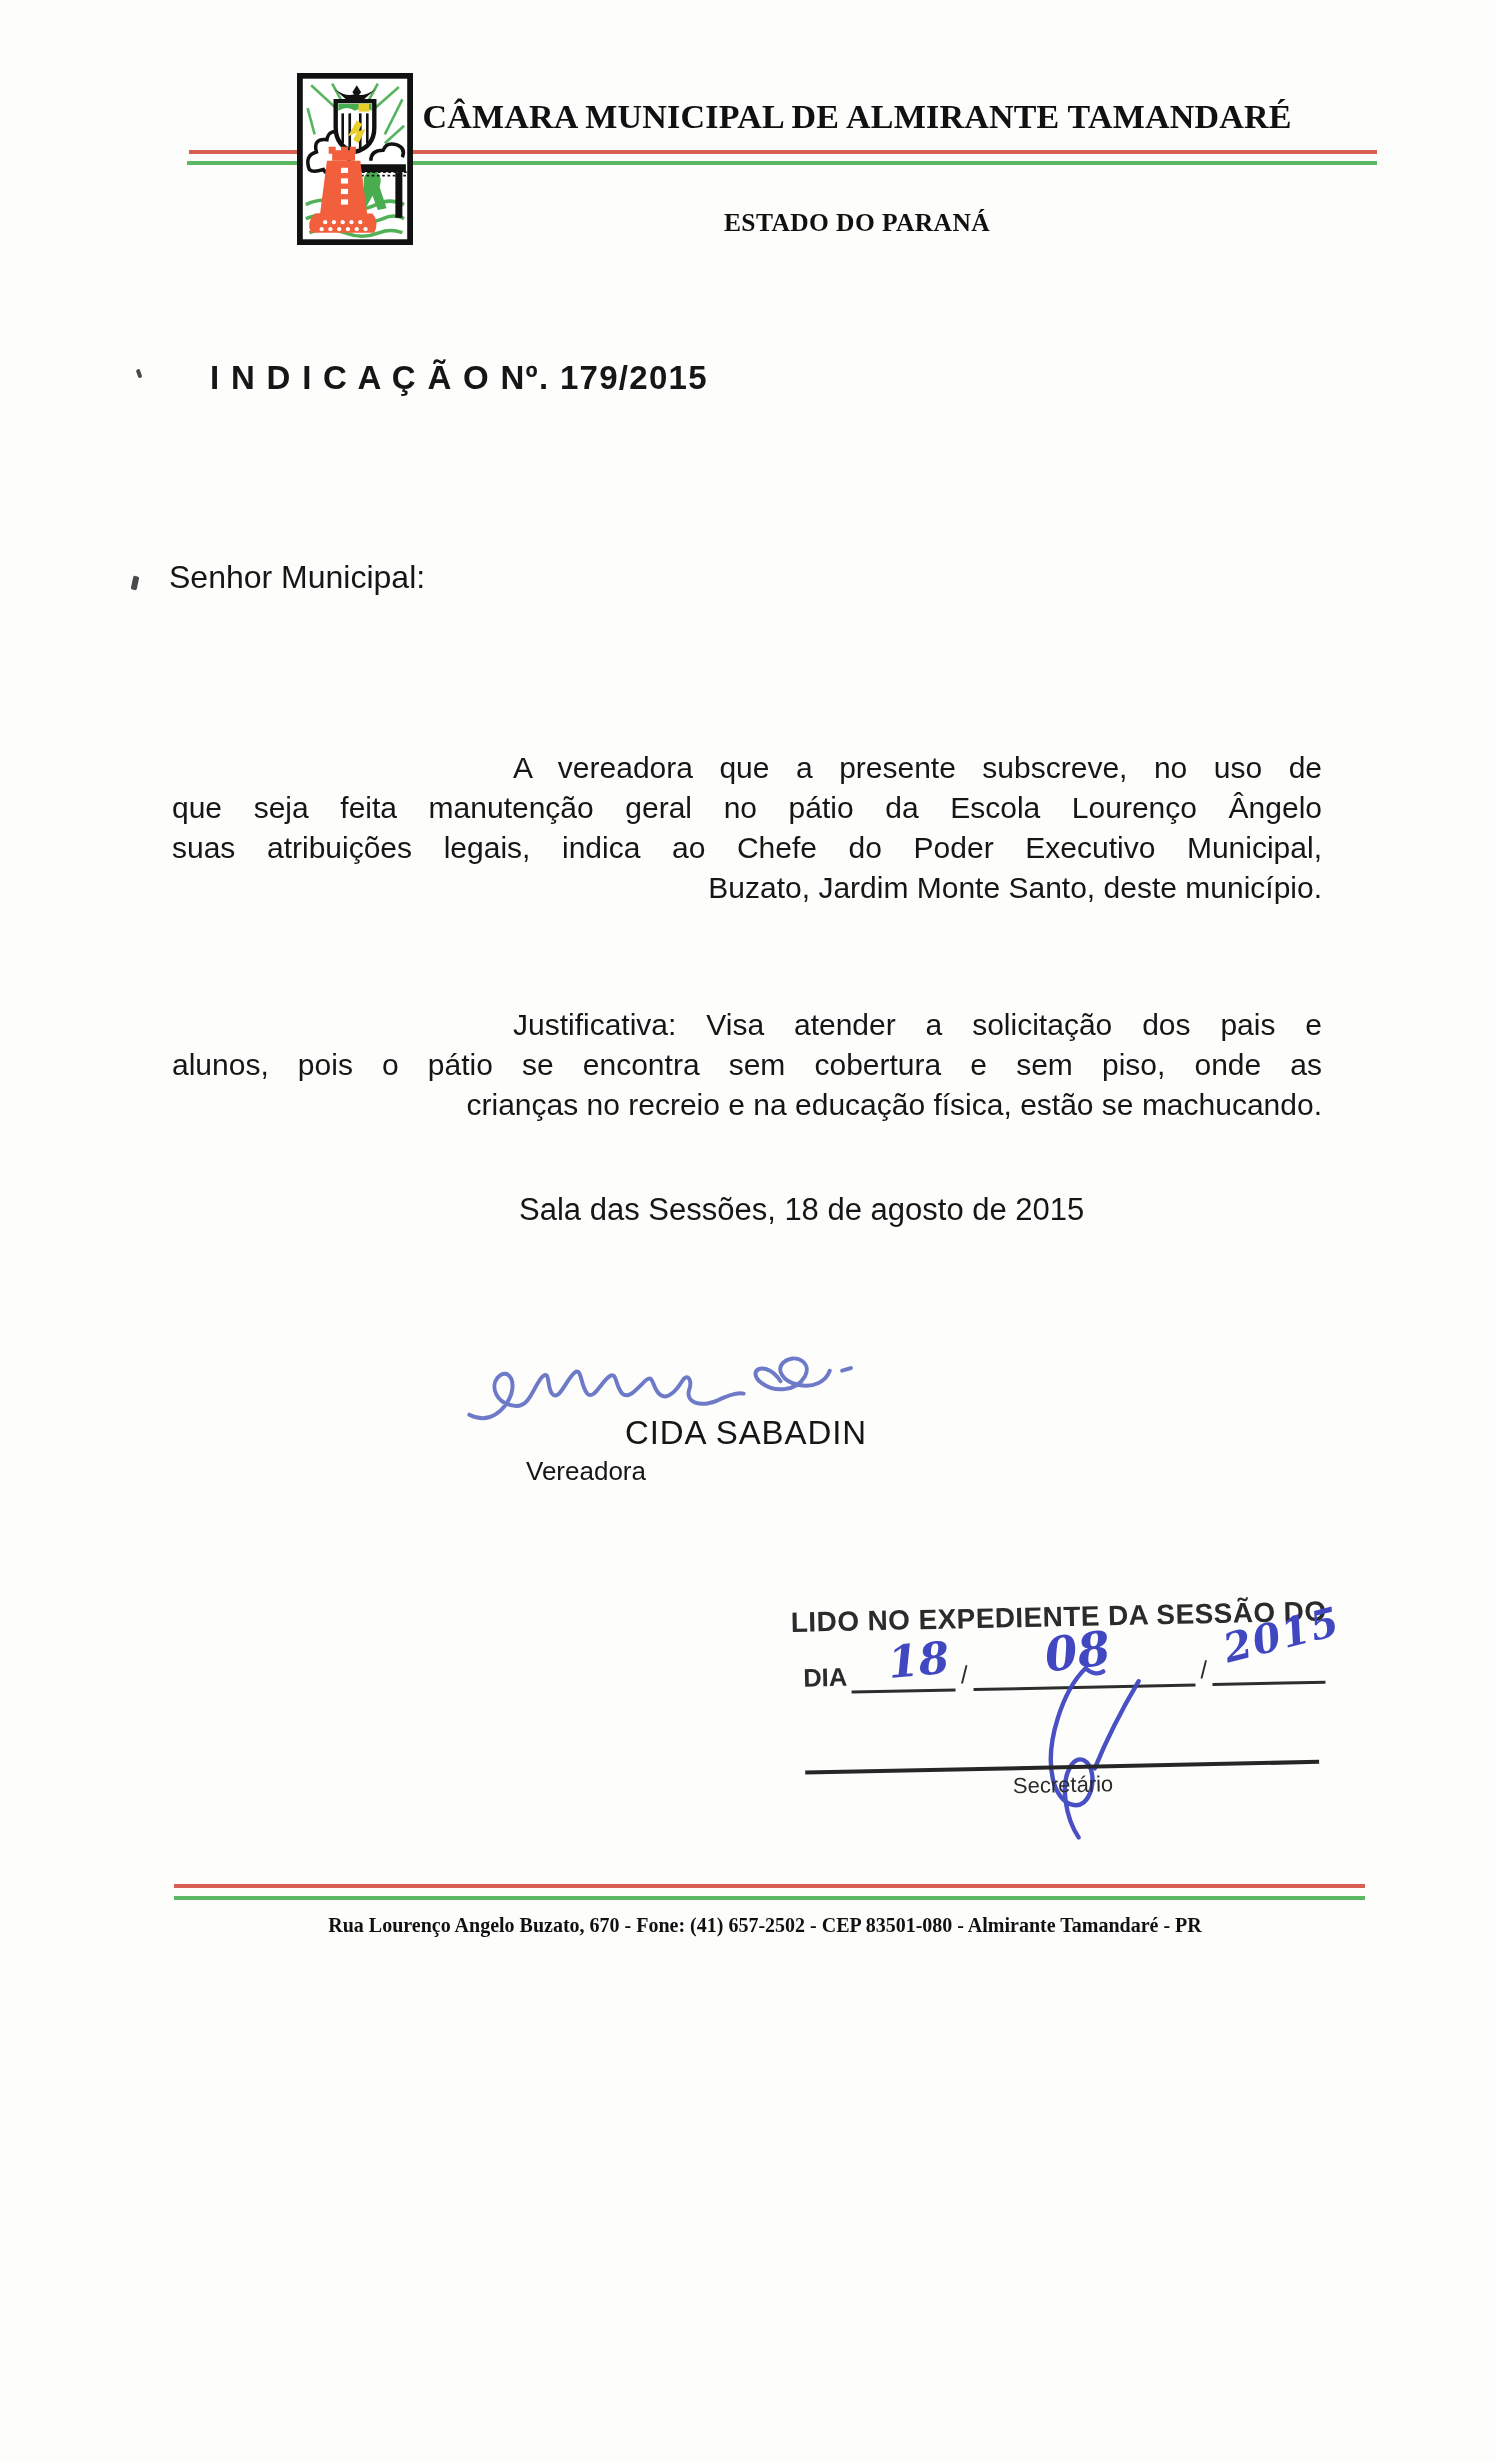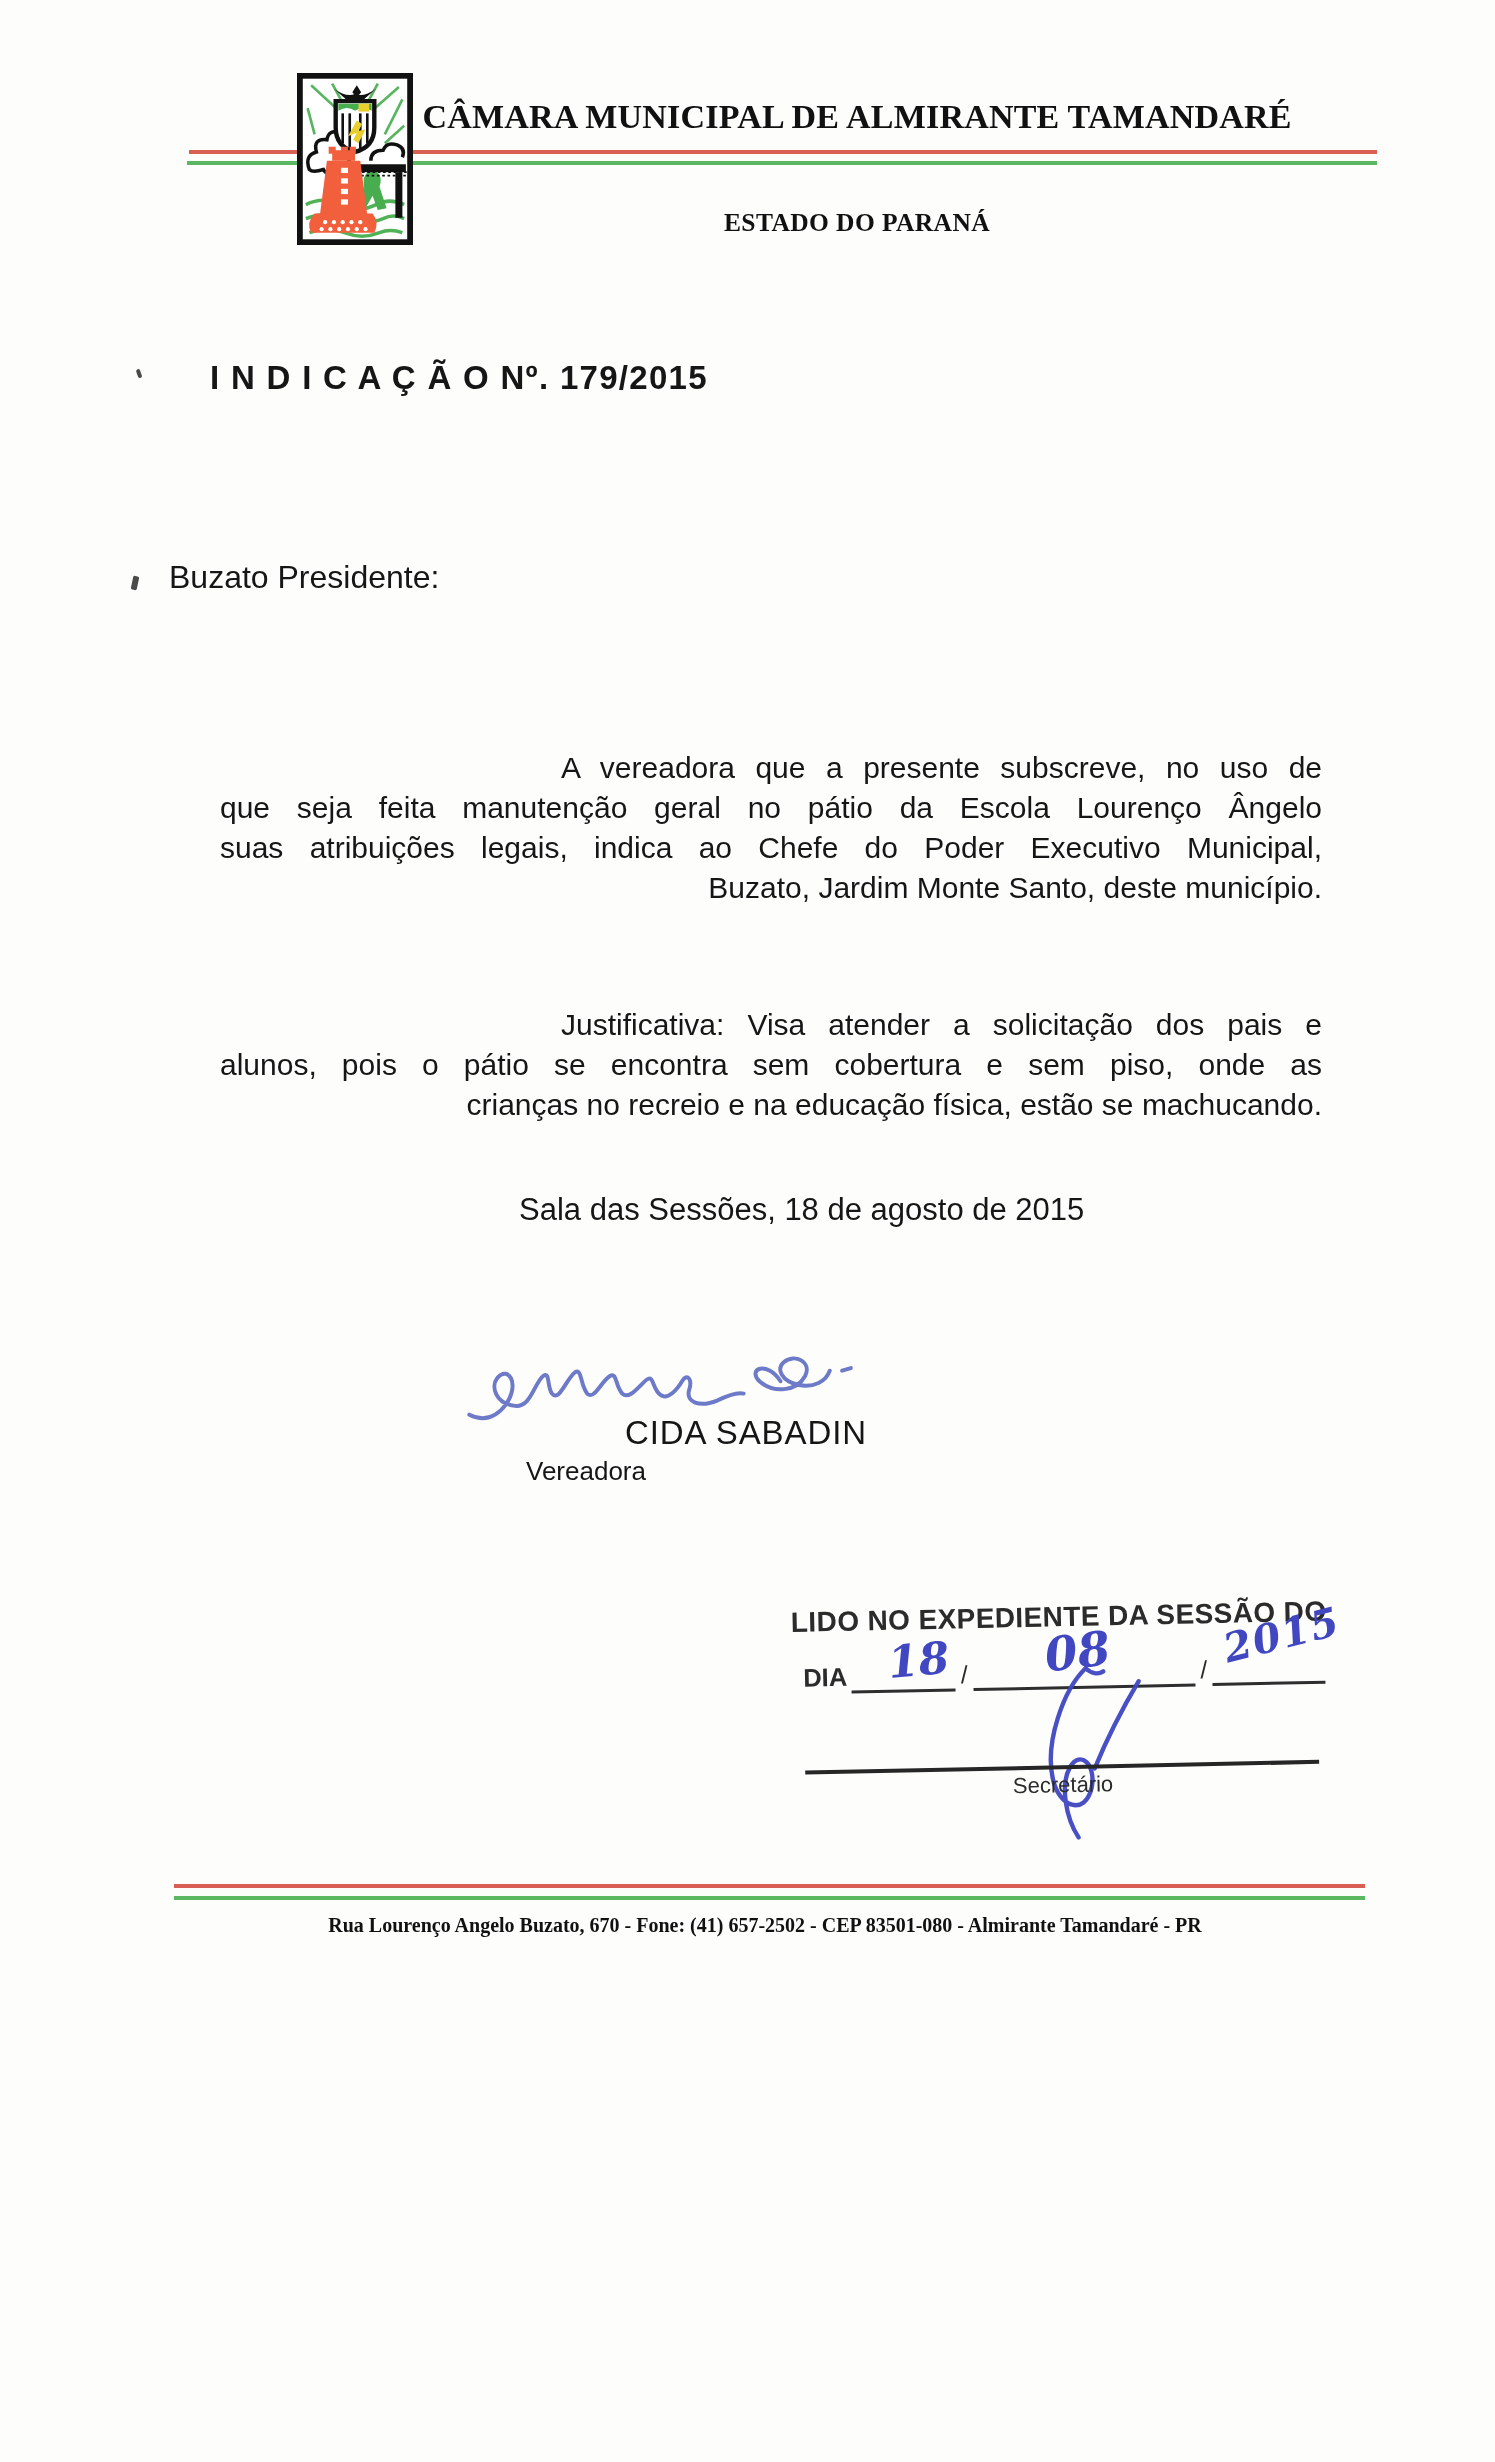--- a/index.html
+++ b/index.html
@@ -18,21 +18,21 @@
   .header-text{position:absolute;left:369px;top:0;width:976px;text-align:center;
     font-family:"Liberation Serif",serif;font-weight:bold;color:#111;}
   .header-title{position:absolute;top:98px;left:0;width:100%;font-size:34px;letter-spacing:0.2px;white-space:nowrap;}
   .header-subtitle{position:absolute;top:172px;left:0;width:100%;font-size:25.5px;letter-spacing:0.4px;margin-top:36px;}
   
   .doc-number{position:absolute;left:171px;top:359px;font-size:33px;font-weight:bold;letter-spacing:1.3px;margin-left:39px;}
   .salutation{position:absolute;left:169px;top:559px;font-size:32px;}
   .para{position:absolute;left:172px;width:1150px;font-size:30px;line-height:40px;}
   .para1{top:748px;}
   .para2{top:1005px;}
-  .jline{text-align:justify;text-align-last:justify;margin-left:48px;}
+  .jline{text-align:justify;text-align-last:justify;}
   .jline.indent{padding-left:341px;}
   .lline{text-align:right;}
   .dateline{position:absolute;left:519px;top:1192px;font-size:31px;}
   
   .sig-scrawl{position:absolute;left:457px;top:1330px;}
   .sig-name{position:absolute;left:526px;top:1414px;width:440px;text-align:center;font-size:33px;letter-spacing:0.9px;}
   .sig-role{position:absolute;left:526px;top:1456px;width:440px;text-align:left;font-size:26px;}
   
   .stamp{position:absolute;left:791px;top:1596px;width:563px;height:229px;
     transform:rotate(-1.2deg);color:#2b2b2b;}
@@ -144,21 +144,21 @@
     </svg>
   </div>
 
   <div class="header-text">
     <div class="header-title">CÂMARA MUNICIPAL DE ALMIRANTE TAMANDARÉ</div>
     <div class="header-subtitle">ESTADO DO PARANÁ</div>
   </div>
 
   <div class="doc-number">I N D I C A Ç Ã O Nº. 179/2015</div>
 
-  <div class="salutation">Buzato Presidente:</div>
+  <div class="salutation">Senhor Municipal:</div>
 
   <div class="para para1">
     <div class="jline indent">A vereadora que a presente subscreve, no uso de</div>
     <div class="jline">que seja feita manutenção geral no pátio da Escola Lourenço Ângelo</div>
     <div class="jline">suas atribuições legais, indica ao Chefe do Poder Executivo Municipal,</div>
     <div class="lline">Buzato, Jardim Monte Santo, deste município.</div>
   </div>
 
   <div class="para para2">
     <div class="jline indent">Justificativa: Visa atender a solicitação dos pais e</div>

